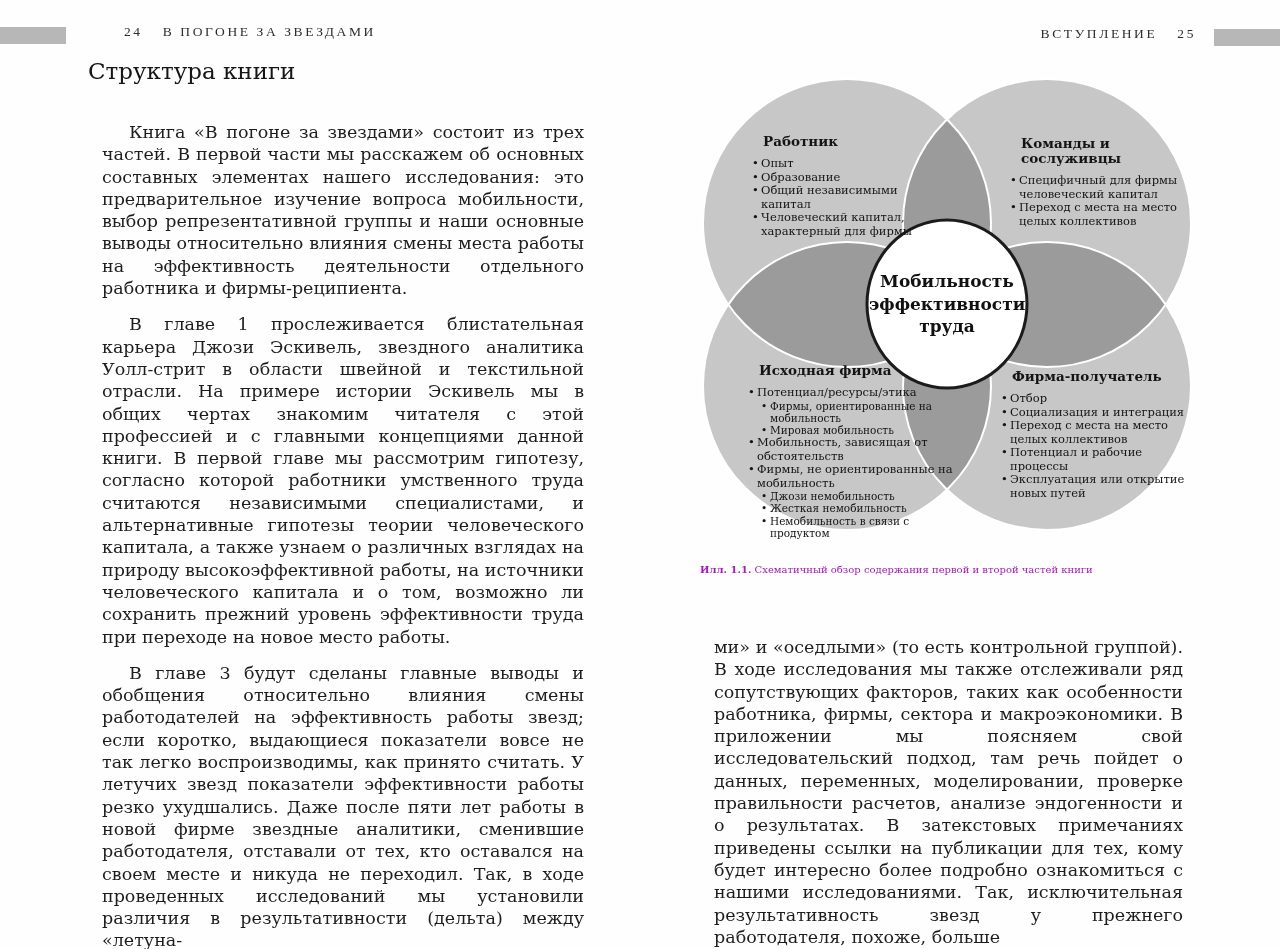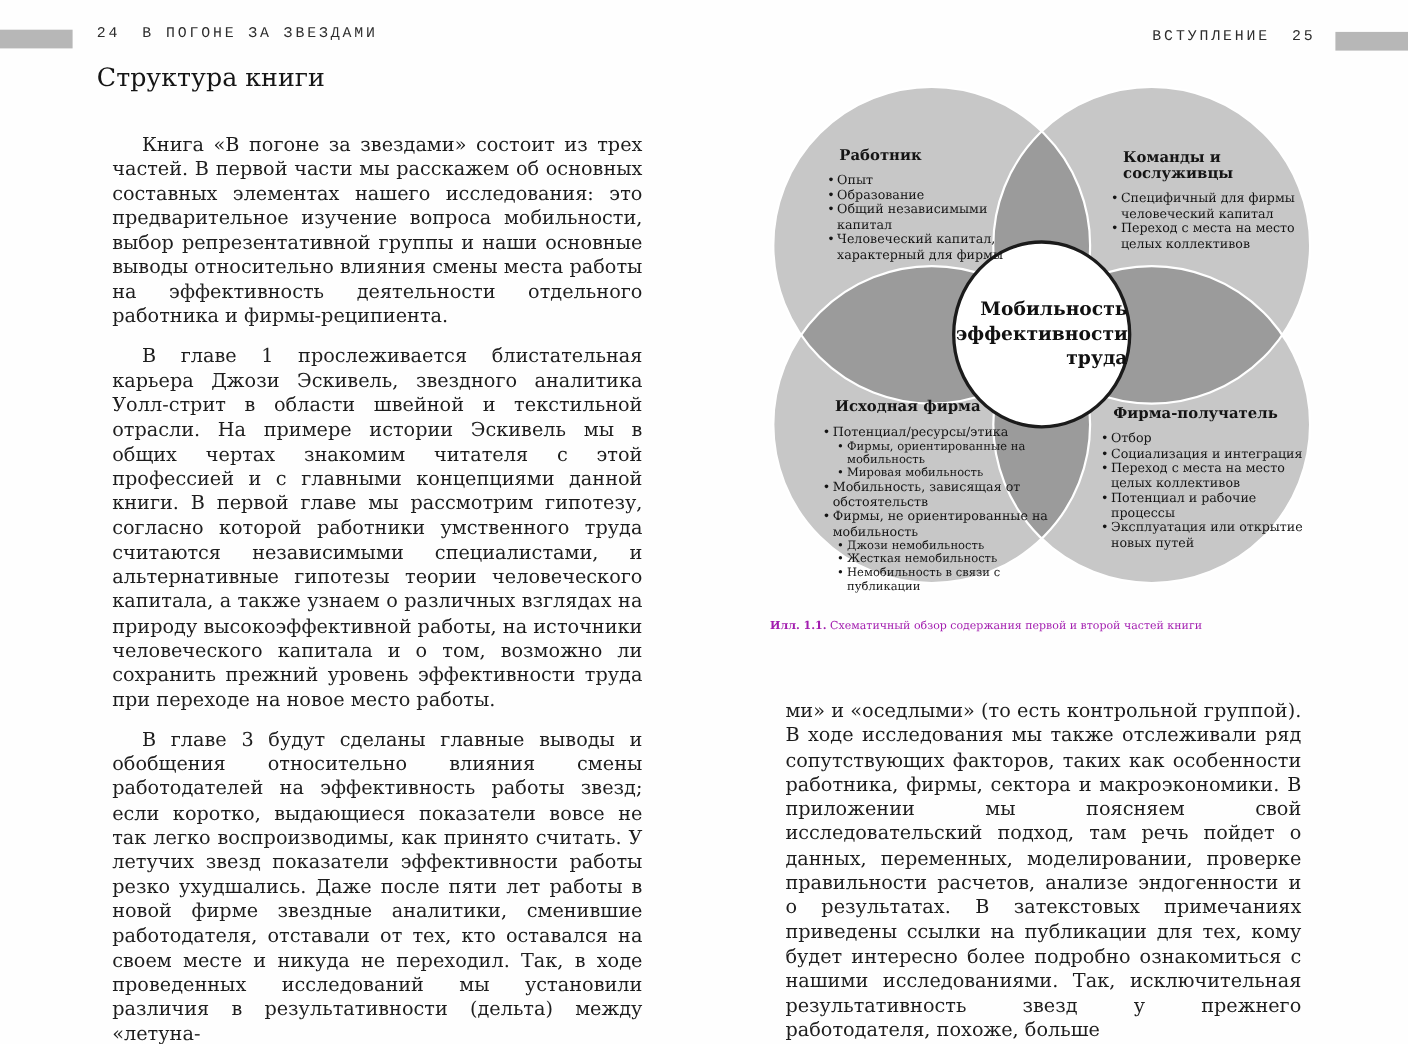--- a/index.html
+++ b/index.html
@@ -4,22 +4,22 @@
 <style>
   html,body{margin:0;padding:0}
   body{
     width:1280px;height:949px;position:relative;overflow:hidden;
     background:#fefefe;color:#1d1d1d;
     font-family:"DejaVu Serif",serif;
   }
   .edgebar{position:absolute;height:17px;width:66px;background:#b7b7b7}
   .runhead{
     position:absolute;display:flex;align-items:flex-end;
-    font-family:Liberation Mono, monospace;
-    font-size:13.5px;letter-spacing:2.6px;color:#2d2d2d;white-space:nowrap;
+    font-family:Liberation Serif, serif;
+    font-size:13.5px;letter-spacing:2.6px;color:#2d2d2d;white-space:nowrap;margin-left:36px;
   }
   .runhead .gap{display:inline-block;width:20px}
   .section-title{
     position:absolute;font-size:23px;font-weight:normal;margin:0;color:#151515;
   }
   .bodycol{position:absolute}
   .bodycol p{
     margin:14px;font-size:17.5px;line-height:22.3px;text-align:justify;
     text-indent:27px;color:#1d1d1d;
   }
@@ -32,21 +32,21 @@
   .outline{fill:none;stroke:#ffffff;stroke-width:2}
   .vlabel{position:absolute;font-size:11.5px;line-height:13.5px;color:#141414}
   .vhead{font-weight:bold;font-size:13.5px;line-height:15px;margin:0 0 8px 11px}
   .vli{display:flex;margin:0}
   .vli .dot{flex:0 0 auto;width:9px;text-align:left}
   .vli .vtxt{flex:1 1 auto}
   .vli.sub{margin-left:13px;font-size:10.5px;line-height:12.2px}
   .vcenter{
     position:absolute;left:257px;top:228px;width:156px;
     transform:translate(-50%,-50%);
-    font-size:17px;font-weight:bold;line-height:22.5px;text-align:right;color:#111;
+    font-size:17px;font-weight:bold;line-height:22.5px;text-align:center;color:#111;
   }
   
   .figcap{position:absolute;font-size:10px;line-height:23.5px;color:#a21caf}
   .figcap .cap-label{font-weight:bold}
 </style>
 </head>
 <body>
 
 <div class="edgebar" style="left:0;top:27px"></div>
 <div class="edgebar" style="left:1214px;top:29px"></div>
@@ -148,21 +148,21 @@
         <div class="vli sub">
           <span class="dot">•</span>
           <span class="vtxt">Джози немобильность</span>
         </div>
         <div class="vli sub">
           <span class="dot">•</span>
           <span class="vtxt">Жесткая немобильность</span>
         </div>
         <div class="vli sub">
           <span class="dot">•</span>
-          <span class="vtxt">Немобильность в связи с публикации</span>
+          <span class="vtxt">Немобильность в связи с продуктом</span>
         </div>
       </div>
   </div>
 
   <div class="vlabel" style="left:311px;top:293px;width:192px">
     <div class="vhead">Фирма-получатель</div>
     <div>
         <div class="vli">
           <span class="dot">•</span>
           <span class="vtxt">Отбор</span>

